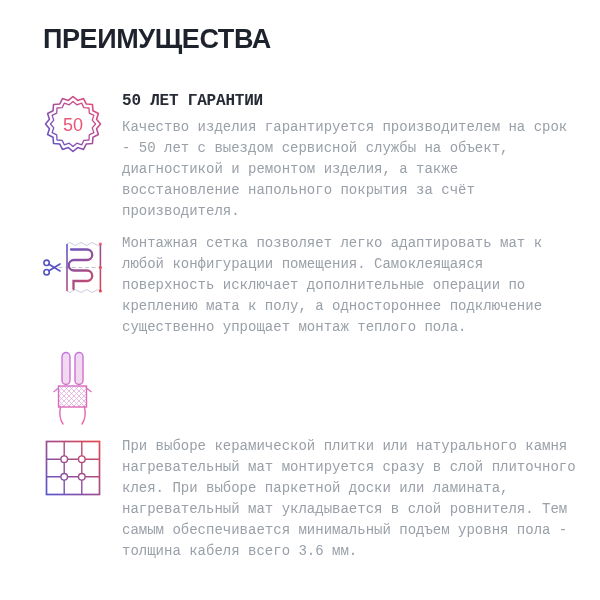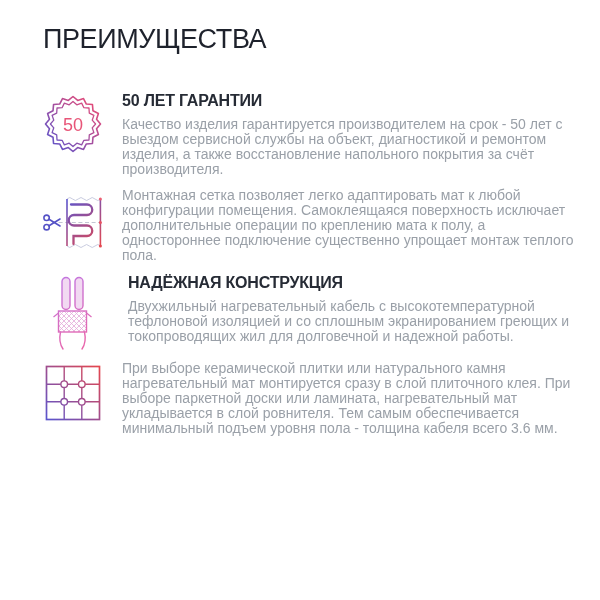--- a/index.html
+++ b/index.html
@@ -1,30 +1,30 @@
 <!DOCTYPE html>
 <html><head>
 <meta charset="utf-8">
 <style>
   html,body{margin:0;padding:0;width:600px;height:600px;background:#ffffff;overflow:hidden;}
   body{font-family:"Liberation Sans",sans-serif;-webkit-font-smoothing:antialiased;}
   .page{padding:24px 18px 0 43px;box-sizing:border-box;width:600px;}
   .page-title{
-    font-size:27px;font-weight:400;color:#1e222c;letter-spacing:-0.4px;
+    font-size:27px;font-weight:700;color:#1e222c;letter-spacing:-0.4px;
     margin:0 0 37px 0;text-transform:uppercase;
   }
   .adv-row{display:flex;align-items:flex-start;margin-bottom:11px;}
   .icon-cell{flex:0 0 62px;margin-right:17px;padding-top:2px;}
-  .text-cell{flex:1;min-width:0;}
+  .text-cell{flex:1;min-width:0;font-family:Liberation Mono, monospace;}
   .adv-heading{
     font-size:16px;font-weight:700;color:#262b35;letter-spacing:-0.2px;
     margin:0 0 7px 0;text-transform:uppercase;
   }
   .adv-body{
-    font-size:14px;line-height:15px;color:#9aa0a8;margin:0;max-width:465px;
+    font-size:14px;line-height:21px;color:#9aa0a8;margin:0;max-width:465px;
   }
   svg{display:block;}
   .badge-num{font-family:"Liberation Sans",sans-serif;font-weight:500;}
 </style>
 </head>
 <body>
 
 <div class="page">
 
   <h1 class="page-title">ПРЕИМУЩЕСТВА</h1>
@@ -103,24 +103,20 @@
 
         <path d="M9.5 37 L4.5 41" fill="none" stroke="url(#gCab)" stroke-width="1.3"></path>
         <path d="M37.5 37 L42.5 41" fill="none" stroke="url(#gCab)" stroke-width="1.3"></path>
 
         <rect x="9.5" y="35" width="28" height="21" fill="url(#hatchPat)" stroke="url(#gCab)" stroke-width="1.4"></rect>
 
         <path d="M11.5 56 C10 63 10.5 68 14 73" fill="none" stroke="url(#gCab)" stroke-width="1.4" stroke-linecap="round"></path>
         <path d="M35.5 56 C37 63 36.5 68 33 73" fill="none" stroke="url(#gCab)" stroke-width="1.4" stroke-linecap="round"></path>
       </svg>
     </div>
-    <div class="text-cell">
-      <h2 class="adv-heading">НАДЁЖНАЯ КОНСТРУКЦИЯ</h2>
-      <p class="adv-body">Двухжильный нагревательный кабель с высокотемпературной тефлоновой изоляцией и со сплошным экранированием греющих и токопроводящих жил для долговечной и надежной работы.</p>
-    </div>
   </section>
 
   <section class="adv-row">
     <div class="icon-cell">
       <svg width="60" height="60" viewBox="0 0 60 60" aria-hidden="true">
         <defs>
           <linearGradient id="gGrid" gradientUnits="userSpaceOnUse" x1="4" y1="56" x2="56" y2="4">
             <stop offset="0" stop-color="#5b55cd"></stop>
             <stop offset="1" stop-color="#e4474f"></stop>
           </linearGradient>

